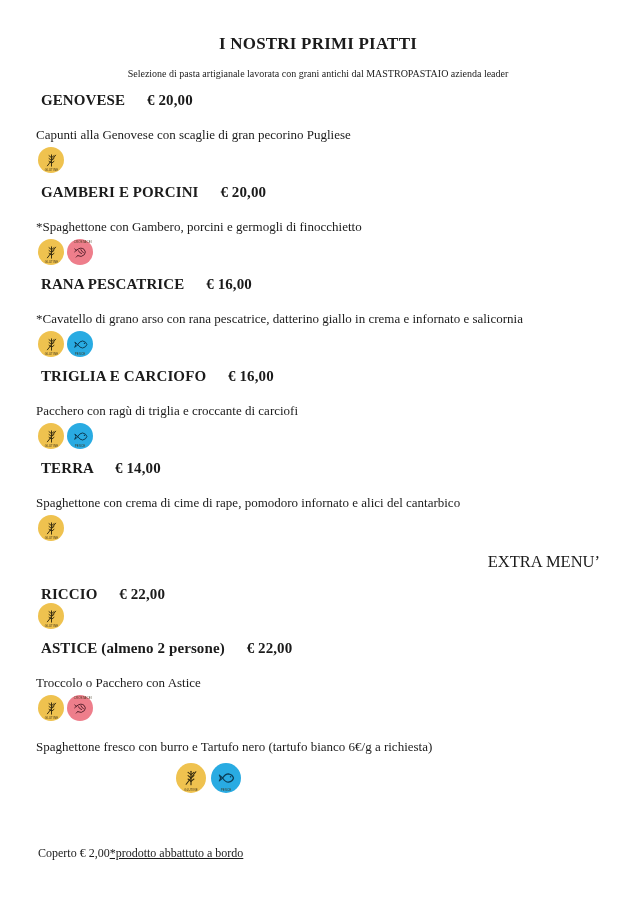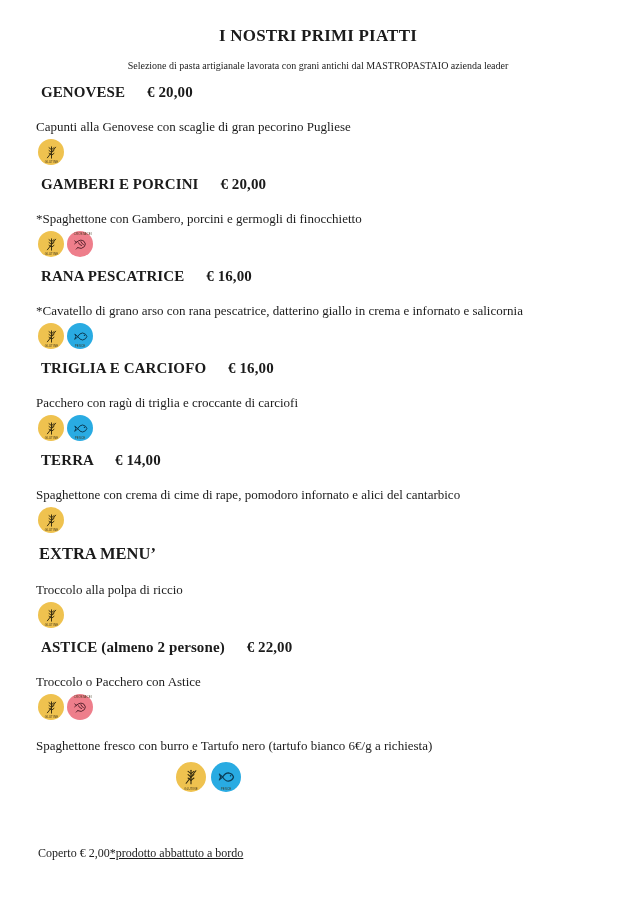--- a/index.html
+++ b/index.html
@@ -6,21 +6,21 @@
   html, body { margin: 0; padding: 0; }
   body {
     width: 640px; height: 905px;
     background: #ffffff;
     color: #1b1b1b;
     font-family: "Liberation Serif", serif;
   }
   .page {
     position: relative;
     width: 640px; height: 905px;
-    padding: 20px 40px 0 36px;
+    padding: 28px 40px 0 36px;
     overflow: hidden;
   }
   .title {
     text-align: center;
     font-size: 17px;
     font-weight: bold;
     margin: 6px 0 0;
     letter-spacing: 0.2px;
   }
   .subtitle {
@@ -70,23 +70,24 @@
     font-size: 6px;
     transform: scale(0.48);
     color: #41351a;
     letter-spacing: 0.3px;
     white-space: nowrap;
   }
   .allergen-label.bottom { bottom: 0px; }
   .allergen-label.top { top: 0px; }
   .section-header {
     font-size: 16.5px;
-    font-weight: bold;
+    font-weight: normal;
     margin: 4px 0 14px;
     padding-left: 3px;
+    text-align: right;
   }
   .footer {
     position: absolute;
     left: 38px; right: 40px;
     top: 846px;
     display: flex;
     font-size: 12px;
   }
   .footer .footer-right { margin-right: 88px; text-decoration: underline; }
 </style>
@@ -236,21 +237,24 @@
               <path d="M6.2 19.5 L17.8 4.5"></path>
             </svg>
             <span class="allergen-label bottom">GLUTINE</span>
           </span>
         </div>
   </div>
 
   <h2 class="section-header">EXTRA MENU’</h2>
 
   <div class="item">
-    <p>Troccolo alla polpa di riccio</p>
+    <h2>
+      <span class="name">RICCIO</span>
+      <span class="price">€ 22,00</span>
+    </h2>
     <div class="icons">
           <span class="allergen" style="background: rgb(239, 194, 79);">
             <svg viewBox="0 0 24 24" fill="none" stroke="#3a2f10" stroke-width="1.4" stroke-linecap="round">
               <path d="M12 4 V20"></path>
               <path d="M12 8 L8.5 5.2"></path>
               <path d="M12 8 L15.5 5.2"></path>
               <path d="M12 12 L8.5 9.2"></path>
               <path d="M12 12 L15.5 9.2"></path>
               <path d="M12 16 L8.5 13.2"></path>
               <path d="M12 16 L15.5 13.2"></path>

